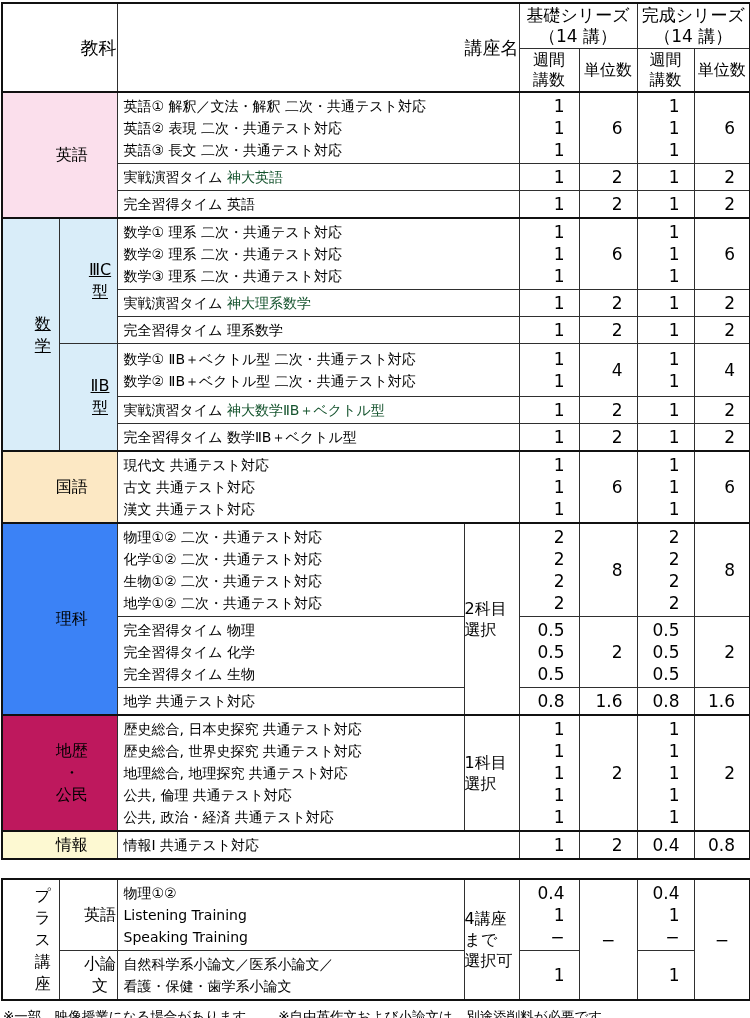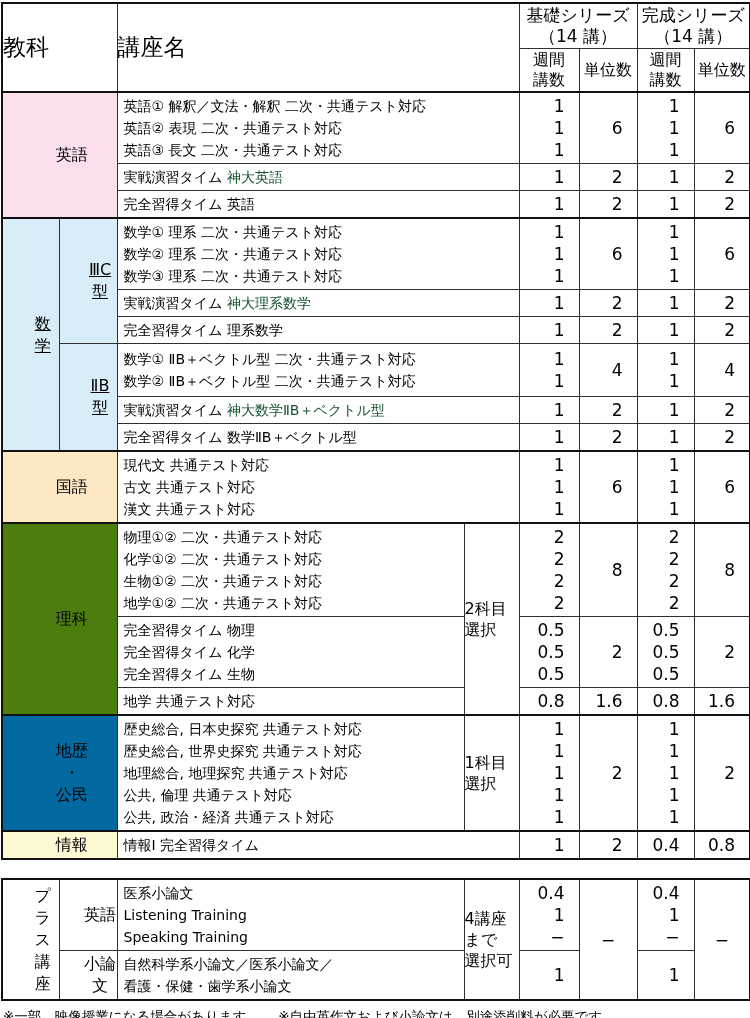--- a/index.html
+++ b/index.html
@@ -15,34 +15,34 @@
     width:748px; margin-left:1px;
     border:2px solid #111;
   }
   td,th {
     border:1px solid #2f2f2f;
     padding:0; vertical-align:middle;
     font-weight:normal;
   }
   tr.st td, tr.st th { border-top:2px solid #111; }
   .ml { white-space:pre-line; }
-  th.head { text-align:left; font-size:23px; }
+  th.head { text-align:right; font-size:18px; }
   th.series { text-align:center; font-size:17px; line-height:21px; }
   th.sub { text-align:center; font-size:16px; line-height:20px; }
   td.subj { text-align:center; font-size:16px; line-height:22px;padding-left:24px; }
   td.course { text-align:left; font-size:14px; line-height:22px; padding:2px 2px 2px 6px; }
   td.sel { text-align:left; font-size:16px; line-height:21px; }
   td.num { text-align:right; font-size:17px; line-height:22px; padding:1px 14px 1px 0; }
   td.dashc { text-align:center; font-size:17px; }
   .red { color:#14532d; }
   .bg-eng   { background:#fbdfec; }
   .bg-math  { background:#d9edf9;text-decoration:underline; }
   .bg-jpn   { background:#fce8c4; }
-  .bg-sci   { background:#4d7c0f; }
-  .bg-soc   { background:#0369a1; }
+  .bg-sci   { background:#3b82f6; }
+  .bg-soc   { background:#be185d; }
   .bg-info  { background:#fdf9d2; }
   #main-table { margin-top:2px; }
   #plus-table { margin-top:18px; }
   #notes { margin:7px 0 0 3px; font-size:13.5px; line-height:17px; }
   #notes span + span { margin-left:14px; }
 </style>
 </head>
 <body>
 
 <table id="main-table">
@@ -239,21 +239,21 @@
     <td class="num ml">1
 1
 1
 1
 1</td>
     <td class="num">2</td>
   </tr>
 
   <tr class="st" style="height:22px">
     <td class="subj bg-info" colspan="2">情報</td>
-    <td class="course" colspan="2">情報Ⅰ 完全習得タイム</td>
+    <td class="course" colspan="2">情報Ⅰ 共通テスト対応</td>
     <td class="num">1</td>
     <td class="num">2</td>
     <td class="num">0.4</td>
     <td class="num">0.8</td>
   </tr>
 </tbody>
   </table>
 
 <table id="plus-table">
   <colgroup>
@@ -264,21 +264,21 @@
     <col style="width:60px">
       <col style="width:58px">
       <col style="width:57px">
       <col style="width:56px">
   </colgroup>
   <tbody>
       <tr style="height:66px">
     <td class="subj ml" rowspan="2">プラス
 講座</td>
     <td class="subj">英語</td>
-    <td class="course ml">医系小論文
+    <td class="course ml">物理①②
 Listening Training
 Speaking Training</td>
     <td class="sel ml" rowspan="2">4講座
 まで
 選択可</td>
     <td class="num ml">0.4
 1
 −</td>
     <td class="dashc" rowspan="2">−</td>
     <td class="num ml">0.4

